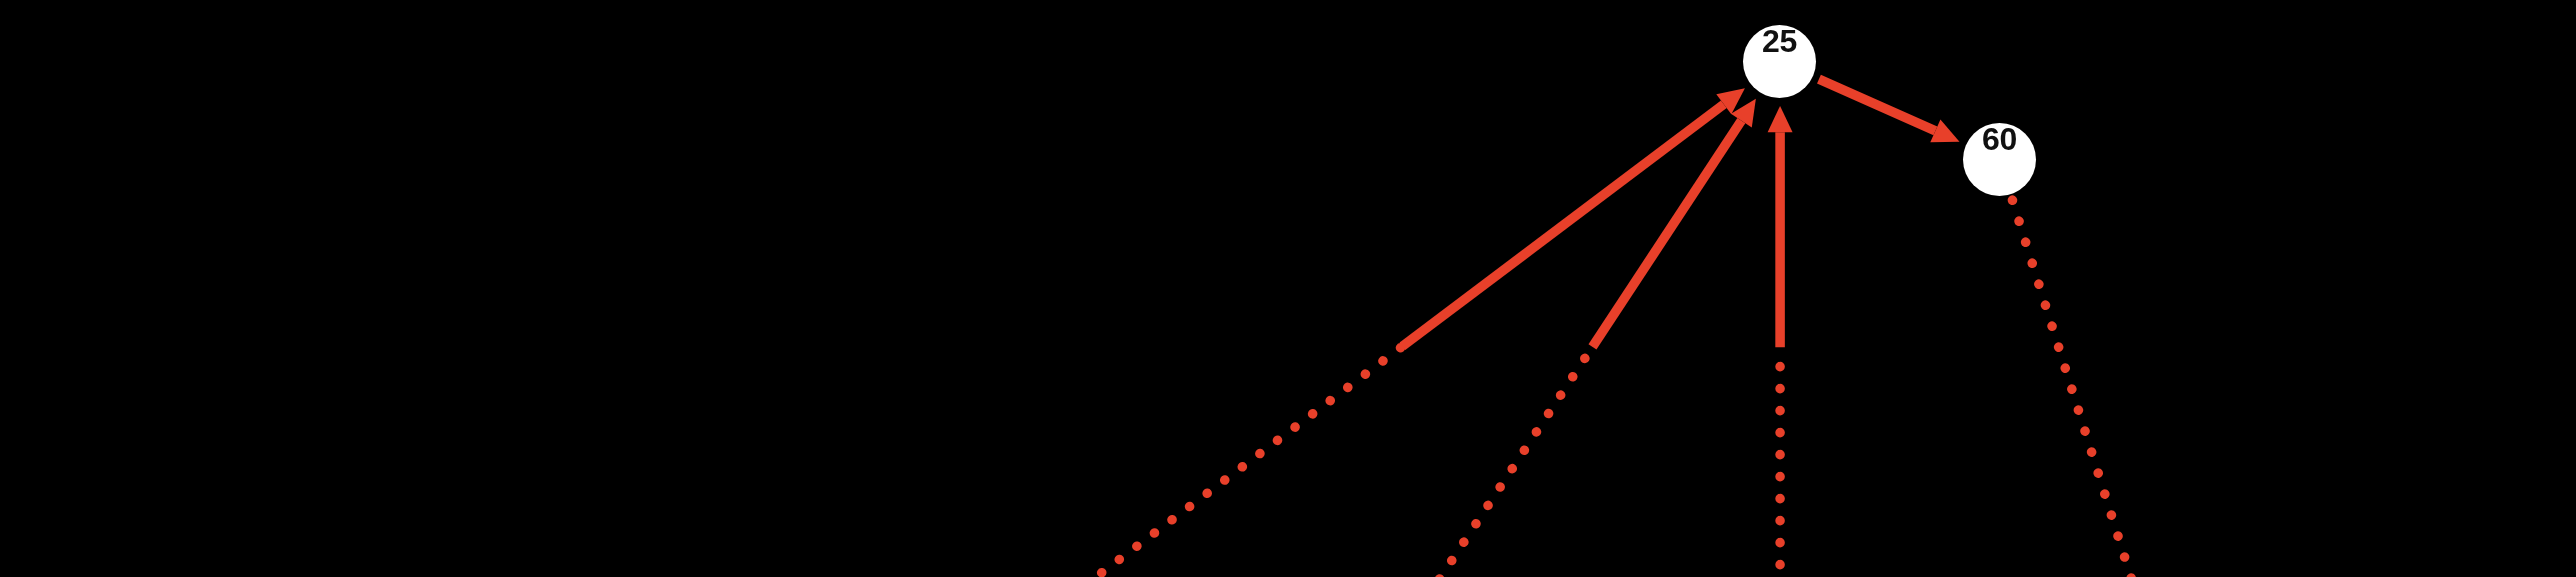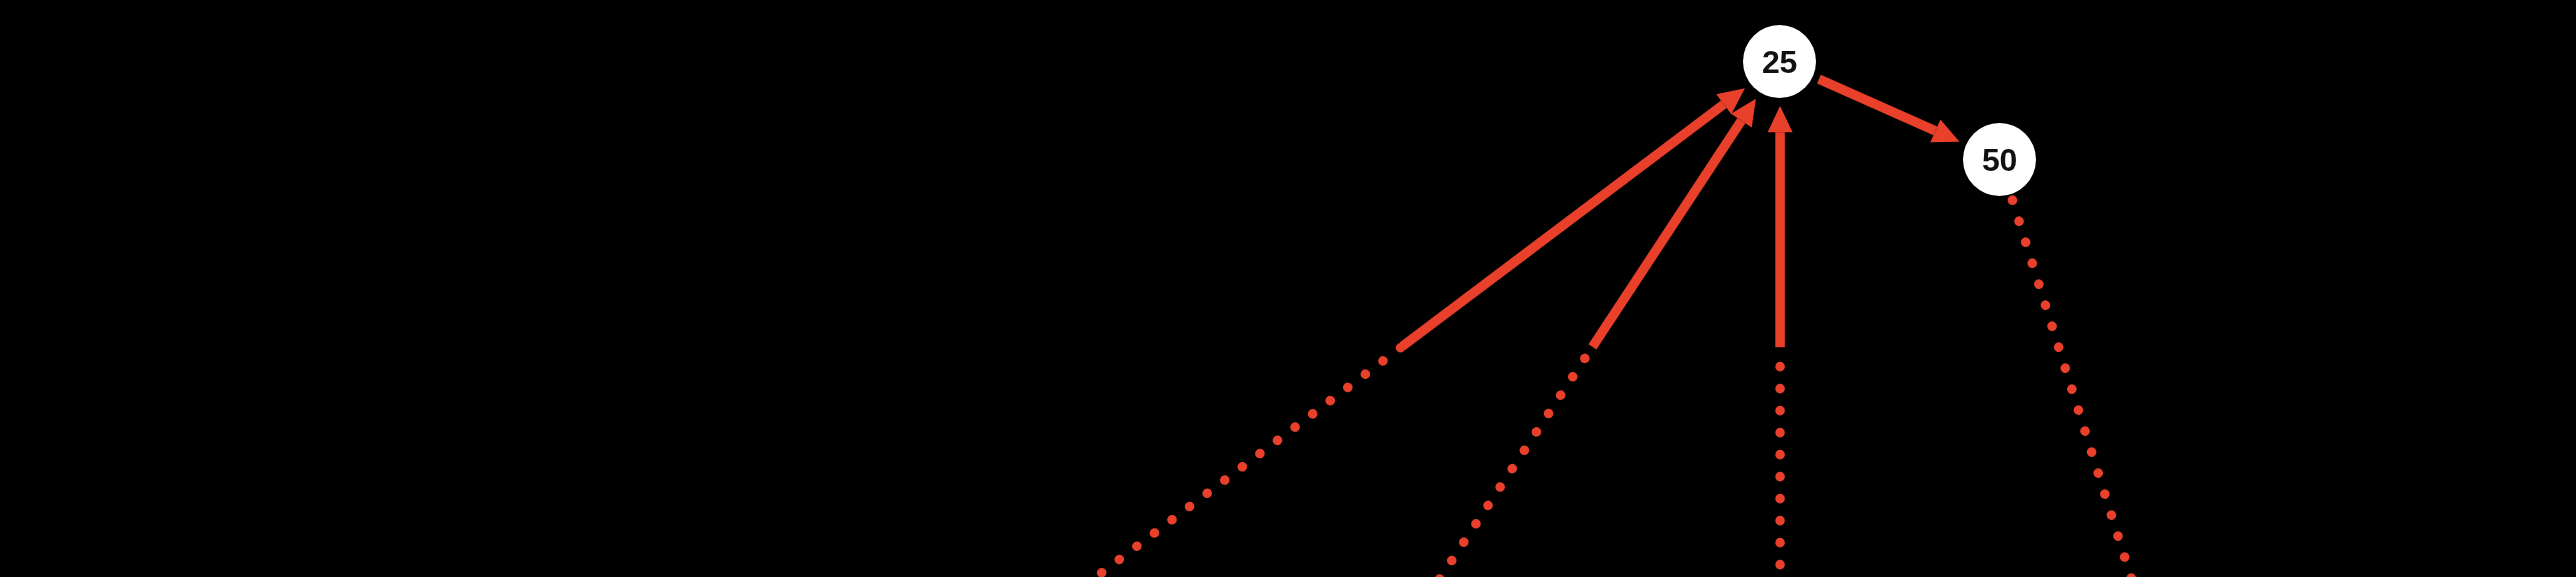--- a/index.html
+++ b/index.html
@@ -7,21 +7,21 @@
   #stage{
     position:relative;
     width:2576px;height:578px;
     background:#000;
     overflow:hidden;
     font-family:"Liberation Sans","DejaVu Sans",sans-serif;
   }
   #edge-layer{position:absolute;left:0;top:0;width:2576px;height:578px;}
   .node{
     position:absolute;
-    display:flex;align-items:center;justify-content:center;
+    display:flex;align-items:flex-start;justify-content:center;
     border-radius:50%;
     box-sizing:border-box;
     color:#111;
     font-weight:700;
     letter-spacing:-0.4px;
     user-select:none;
   }
   .node .lbl{line-height:1;display:block;}
   .n-white{background:#FFFFFF;}
   .size-std{width:73px;height:73px;font-size:32px;}
@@ -110,17 +110,17 @@
         <line x1="2743.6902974361524" y1="272.86472424231965" x2="2946.551274723239" y2="918.4215831434561" stroke="#E8402A" stroke-width="13" stroke-linecap="round" stroke-dasharray="0.1 29.9"></line>
         <line x1="2946.551274723239" y1="918.4215831434561" x2="3123.015175242726" y2="1479.9760173784239" stroke="#E8402A" stroke-width="13"></line>
         <polygon points="3133.8075614497807,1514.3202221291206 3106.797078554897,1485.0724219761996 3139.233271930555,1474.8796127806481" fill="#E8402A"></polygon>
       </g>
     </svg>
   <div id="node-layer">
       <div class="node n-white size-std" style="width: 73px; height: 73px; left: 1743px; top: 25px;">
         <span class="lbl">25</span>
       </div>
       <div class="node n-white size-std" style="width: 73px; height: 73px; left: 1963px; top: 123px;">
-        <span class="lbl">50</span>
+        <span class="lbl">60</span>
       </div>
     </div>
 </div>
 
 
 </body></html>

